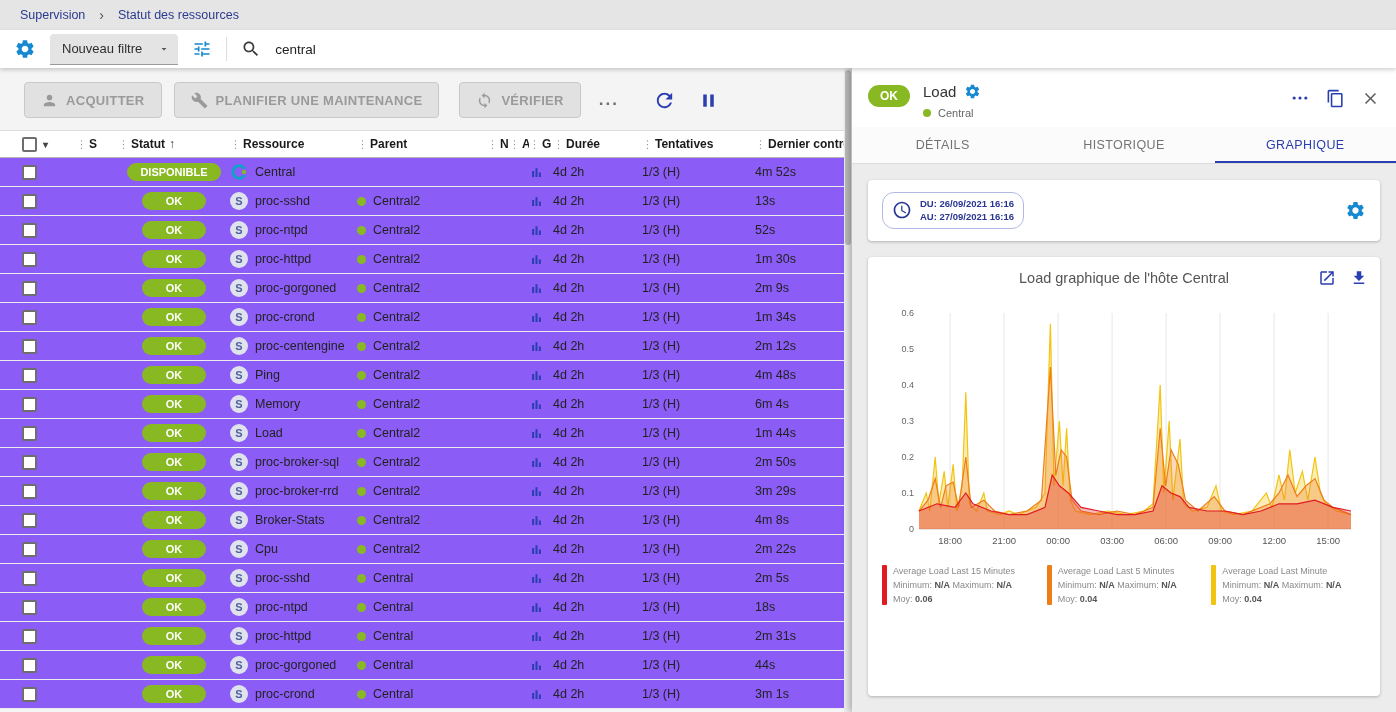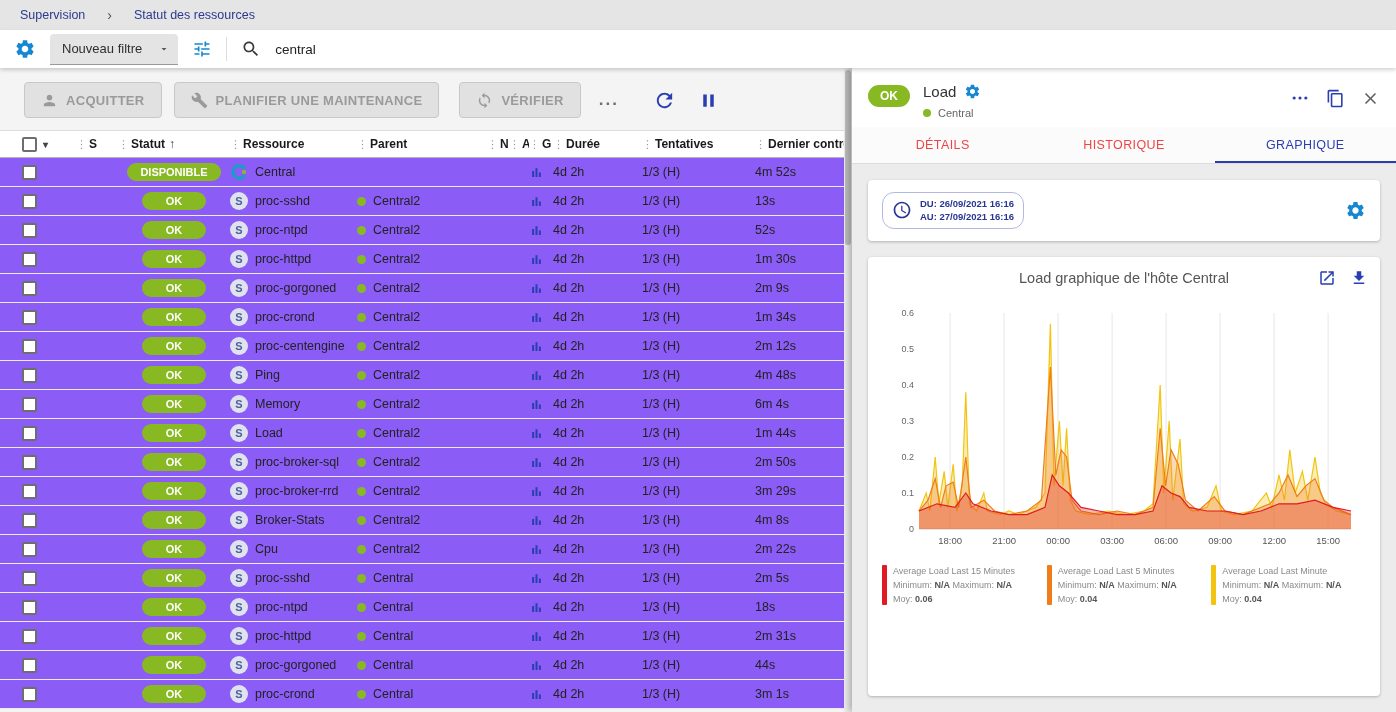--- a/index.html
+++ b/index.html
@@ -1,18 +1,18 @@
 <!DOCTYPE html>
 <html><head>
 <meta charset="utf-8">
 <style>
 *{margin:0;padding:0;box-sizing:border-box}
 html,body{width:1396px;height:712px;overflow:hidden;font-family:"Liberation Sans",sans-serif;background:#f4f4f4;}
 
-.breadcrumb-bar{height:30px;background:#e5e5e5;display:flex;align-items:center;padding:0 20px;gap:22px;font-size:12.5px;}
+.breadcrumb-bar{height:30px;background:#e5e5e5;display:flex;align-items:center;padding:0 20px;gap:14px;font-size:12.5px;}
 .crumb{color:#2b3a8f;cursor:pointer;}
 .crumb-sep{color:#555;font-size:14px;line-height:1;}
 .filter-bar{height:38px;background:#fff;display:flex;align-items:center;gap:14px;padding:0 14px;box-shadow:0 2px 4px rgba(0,0,0,0.18);position:relative;z-index:6;}
 .filter-select{background:#e4e4e4;border-radius:4px 4px 0 0;border-bottom:1px solid #9a9a9a;height:31px;display:flex;align-items:center;gap:16px;padding:0 8px 0 12px;font-size:13px;color:#2e2e2e;cursor:pointer;}
 .vdiv{width:1px;height:24px;background:#ddd;}
 .search-input{border:none;outline:none;font-size:13.5px;color:#222;flex:1;background:transparent;}
 .icon-btn{display:inline-flex;align-items:center;justify-content:center;cursor:pointer;}
 
 .main{position:absolute;top:68px;left:0;right:0;bottom:0;display:flex;}
 .list-section{width:852px;position:relative;background:#f4f4f4;height:100%;overflow:hidden;}
@@ -40,21 +40,21 @@
 
 .detail-panel{flex:1;background:#fff;box-shadow:-3px 0 7px rgba(0,0,0,0.28);display:flex;flex-direction:column;position:relative;z-index:4;}
 .panel-head{display:flex;align-items:flex-start;padding:15px 16px 8px;gap:13px;}
 .ok-pill{background:#88b922;color:#fff;font-weight:bold;font-size:12px;border-radius:14px;padding:4px 12px;margin-top:2px;}
 .pt-block{flex:1;}
 .pt-row{display:flex;align-items:center;gap:8px;font-size:15px;color:#333;}
 .pt-sub{display:flex;align-items:center;margin-top:7px;font-size:11px;color:#666;}
 .pt-sub .gdot{width:8px;height:8px;}
 .ph-icons{display:flex;align-items:center;gap:16px;padding-top:5px;}
 .panel-tabs{display:flex;border-bottom:1px solid #ddd;background:#fbfbfb;}
-.tab{flex:1;text-align:center;padding:11px 0 9px;font-size:12.5px;letter-spacing:.4px;color:#ef4444;cursor:pointer;border-bottom:2px solid transparent;}
+.tab{flex:1;text-align:center;padding:11px 0 9px;font-size:12.5px;letter-spacing:.4px;color:#737373;cursor:pointer;border-bottom:2px solid transparent;}
 .tab.active{color:#2a3eb1;border-bottom-color:#2a3eb1;}
 .panel-content{flex:1;background:#ececec;padding:16px;overflow:hidden;display:flex;flex-direction:column;}
 .card{background:#fff;border-radius:4px;box-shadow:0 1px 3px rgba(0,0,0,0.25);}
 .controls-card{display:flex;align-items:center;justify-content:space-between;padding:12px 14px;}
 .range-group{display:inline-flex;border:1px solid #283593;border-radius:4px;overflow:hidden;}
 .range-btn{padding:6px 13px;font-size:11.5px;font-weight:bold;color:#283593;background:#fff;cursor:pointer;border-left:1px solid #283593;white-space:nowrap;}
 .range-btn:first-child{border-left:none;}
 .range-btn.active{background:#283593;color:#fff;}
 .date-box{display:flex;align-items:center;gap:8px;border:1px solid #b3b9e3;border-radius:12px;padding:4px 9px;cursor:pointer;}
 .date-lines{display:flex;flex-direction:column;font-size:9.5px;color:#283593;font-weight:bold;line-height:1.4;}

